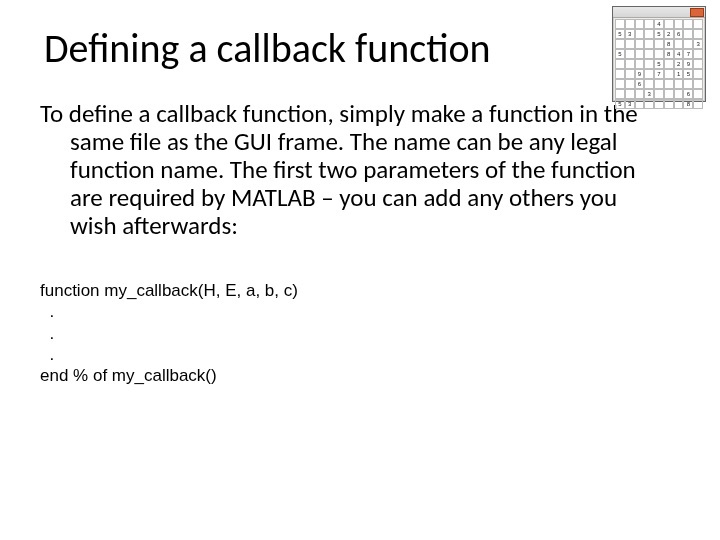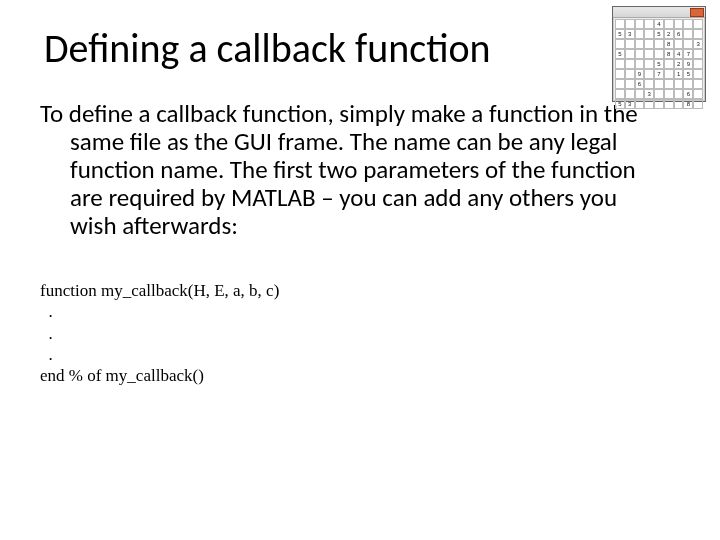--- a/index.html
+++ b/index.html
@@ -31,21 +31,21 @@
     font-size: 25px;
     line-height: 1.12;
     margin: 0 40px 40px 4px;
   }
   .body-indent {
     display: block;
     padding-left: 30px;
     text-indent: -30px;
   }
   .code-block {
-    font-family: Liberation Serif, serif;
+    font-family: Liberation Sans, sans-serif;
     font-size: 17px;
     line-height: 1.25;
     white-space: pre;
     margin-left: 4px;
   }
 
   
   .thumb {
     position: absolute;
     top: 6px;

